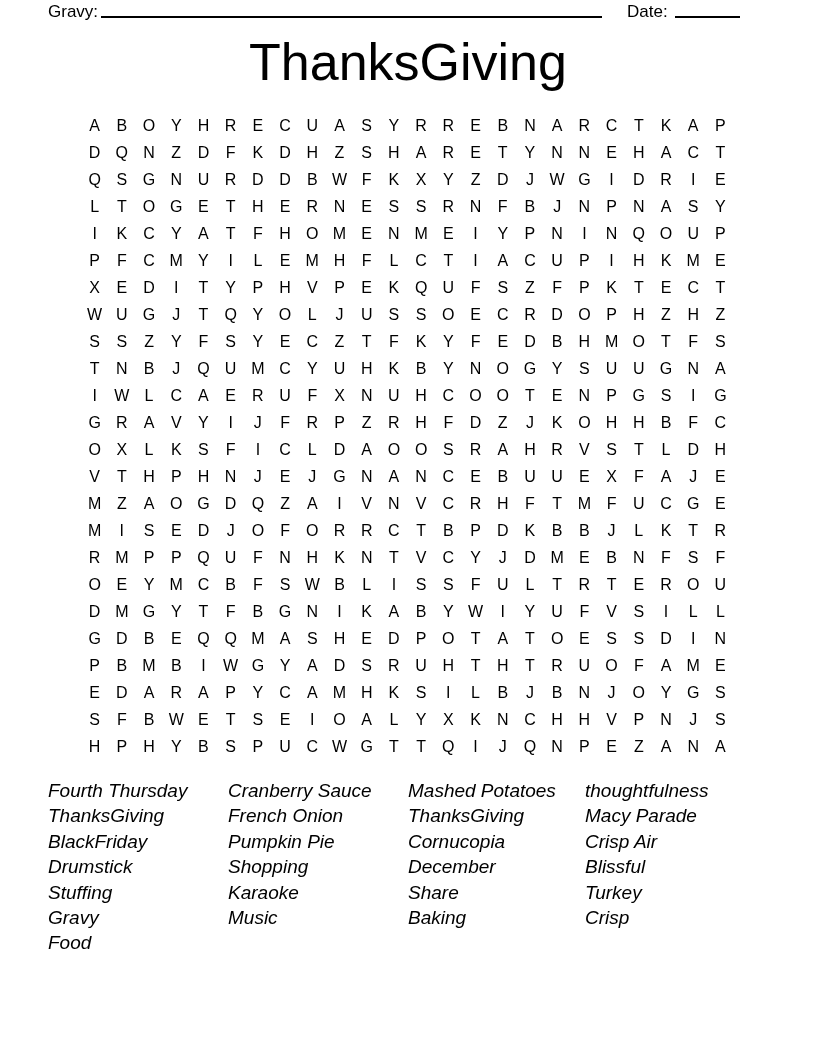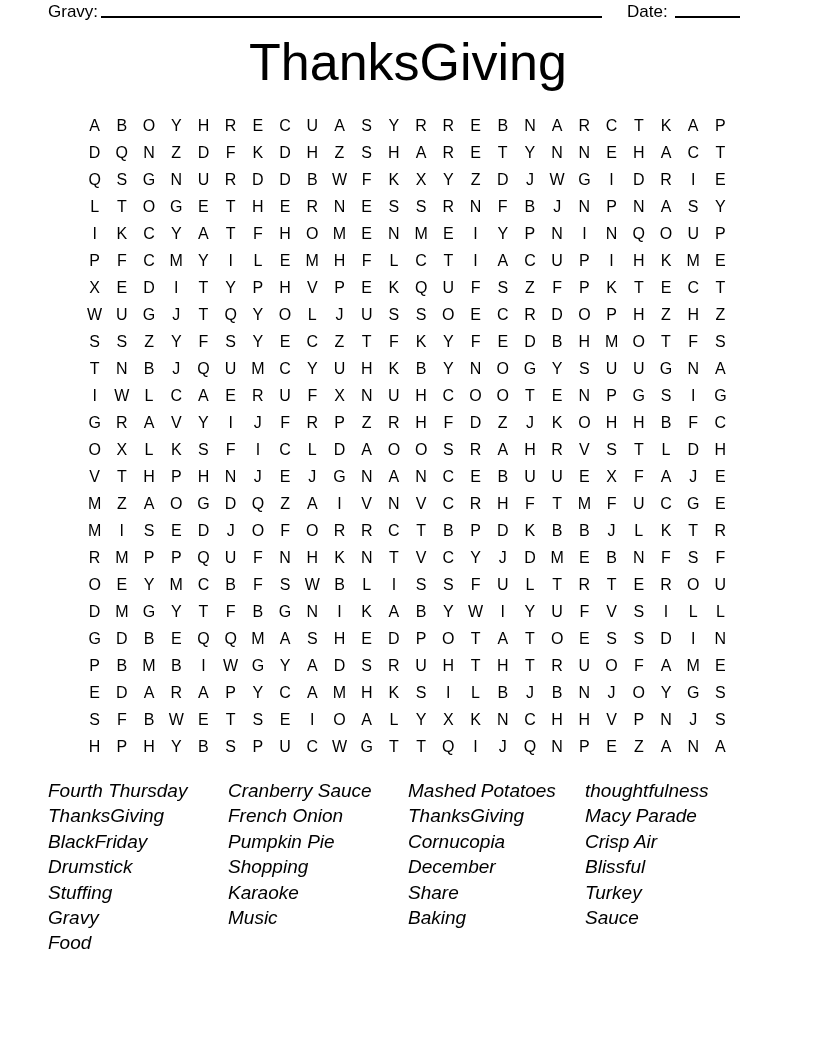--- a/index.html
+++ b/index.html
@@ -704,15 +704,15 @@
       <div class="word-item">December</div>
       <div class="word-item">Share</div>
       <div class="word-item">Baking</div>
     </div>
     <div class="word-col word-col-3">
       <div class="word-item">thoughtfulness</div>
       <div class="word-item">Macy Parade</div>
       <div class="word-item">Crisp Air</div>
       <div class="word-item">Blissful</div>
       <div class="word-item">Turkey</div>
-      <div class="word-item">Sauce</div>
+      <div class="word-item">Crisp</div>
     </div>
   </div>
 
 </body></html>

